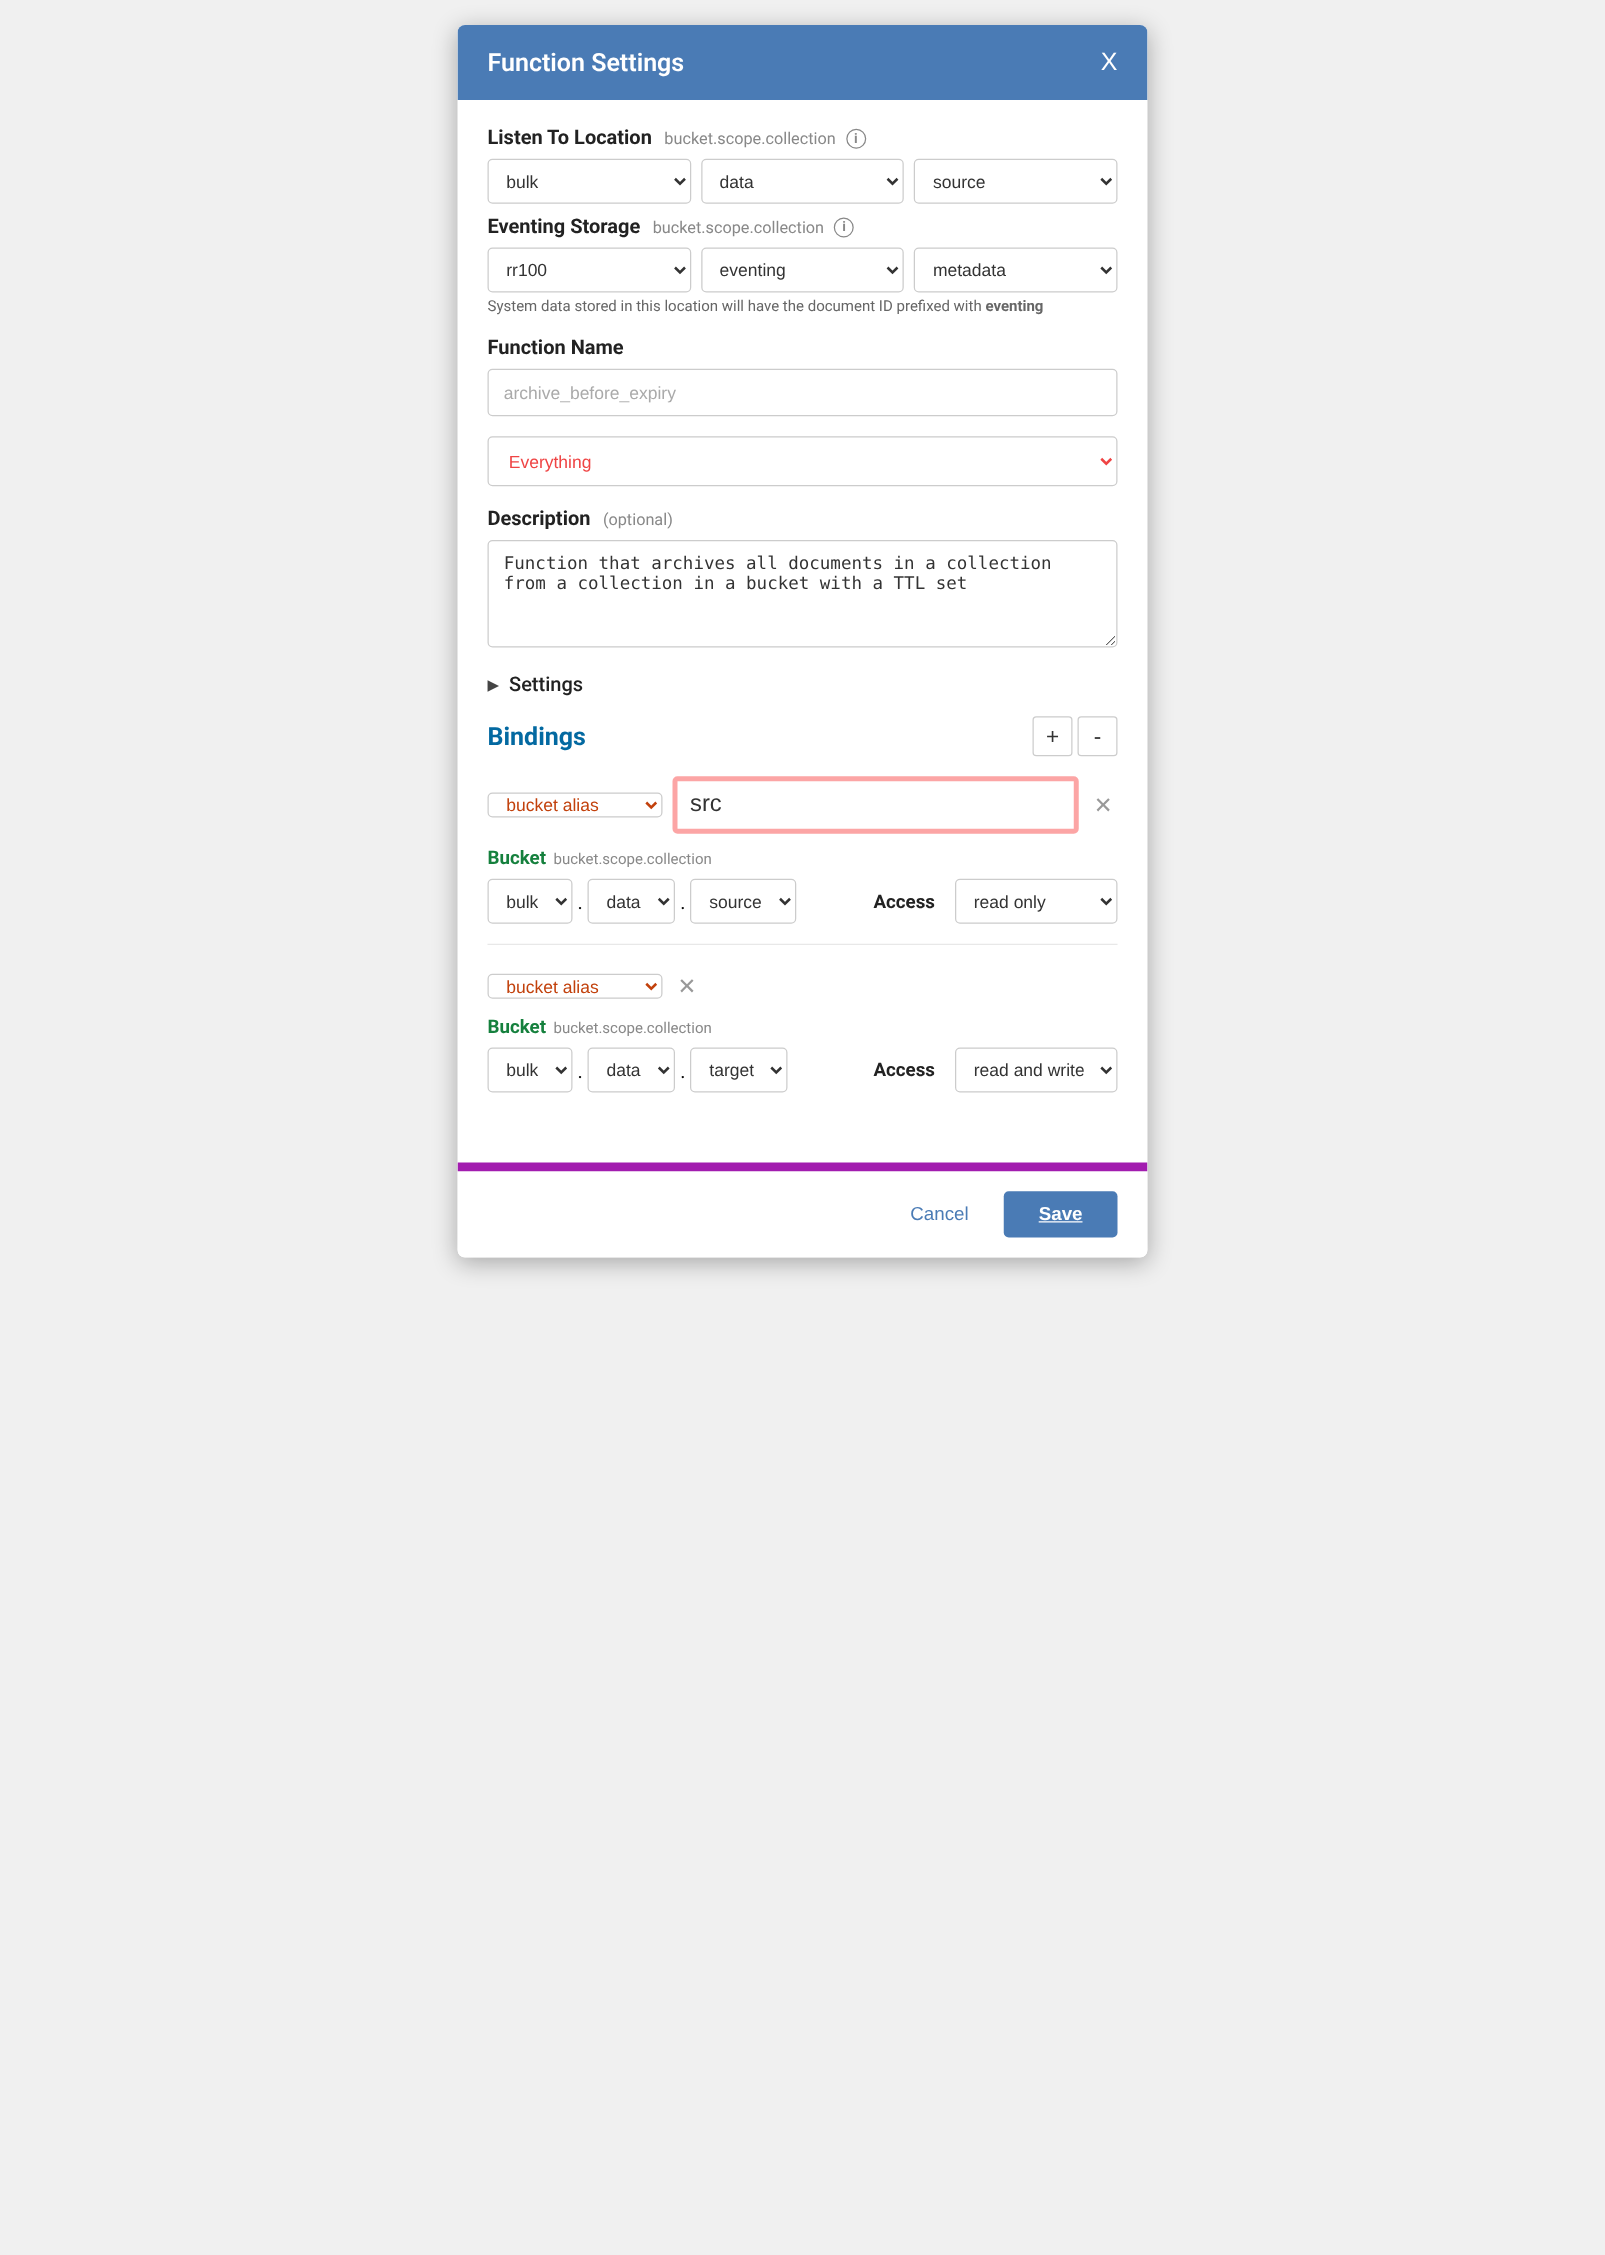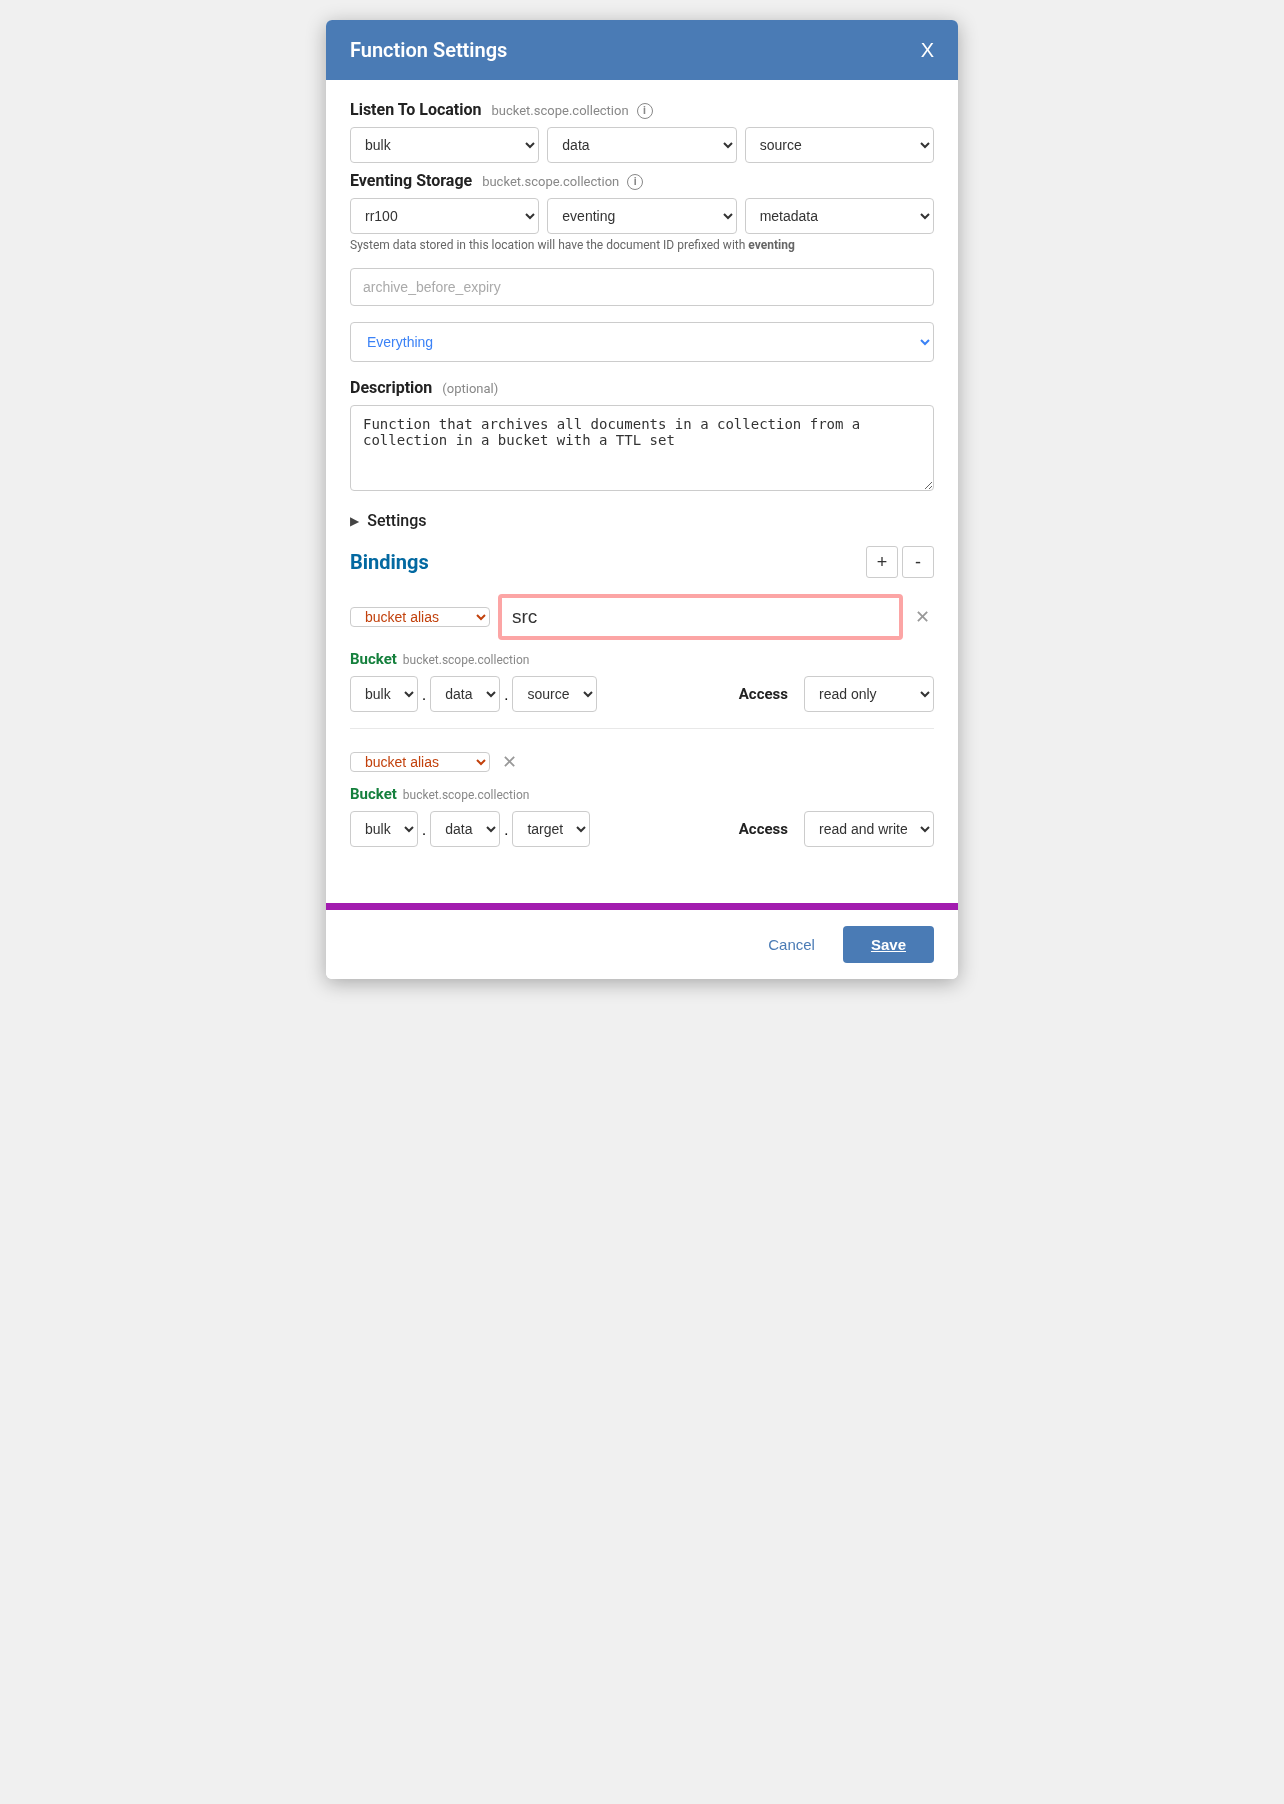--- a/index.html
+++ b/index.html
@@ -7,21 +7,21 @@
       font-family: -apple-system, BlinkMacSystemFont, 'Segoe UI', Roboto, sans-serif;
       background: #f0f0f0;
       display: flex;
       justify-content: center;
       align-items: flex-start;
       min-height: 100vh;
       padding: 20px;
     }
     .modal {
       background: #fff;
-      width: 632px;
+      width: 552px;
       border-radius: 6px;
       overflow: hidden;
       box-shadow: 0 4px 20px rgba(0,0,0,0.3);
     }
     .modal-header {
       background: #4a7bb5;
       color: #fff;
       padding: 18px 24px;
       display: flex;
       justify-content: space-between;
@@ -290,21 +290,21 @@
       cursor: pointer;
       padding: 10px 28px;
       text-decoration: underline;
     }
     .deployment-select {
       width: 100%;
       padding: 10px 12px;
       border: 1px solid #ccc;
       border-radius: 4px;
       font-size: 14px;
-      color: #3b82f6;
+      color: #ef4444;
       background: #fff;
       appearance: auto;
     }
     .mb-16 { margin-bottom: 16px; }
     .mb-8 { margin-bottom: 8px; }
   </style>
 </head>
 <body>
 
 <div class="modal">
@@ -350,20 +350,21 @@
         <select>
           <option>metadata</option>
         </select>
       </div>
       <div class="hint-text">
         <span>System data stored in this location will have the document ID prefixed with </span><strong>eventing</strong>
       </div>
     </div>
 
     <div class="mb-16">
+      <label class="field-label">Function Name</label>
       <input type="text" placeholder="archive_before_expiry" style="">
     </div>
 
     <div class="mb-16">
       <select class="deployment-select">
         <option>Everything</option>
         <option>From now</option>
         <option>From beginning</option>
       </select>
     </div>

